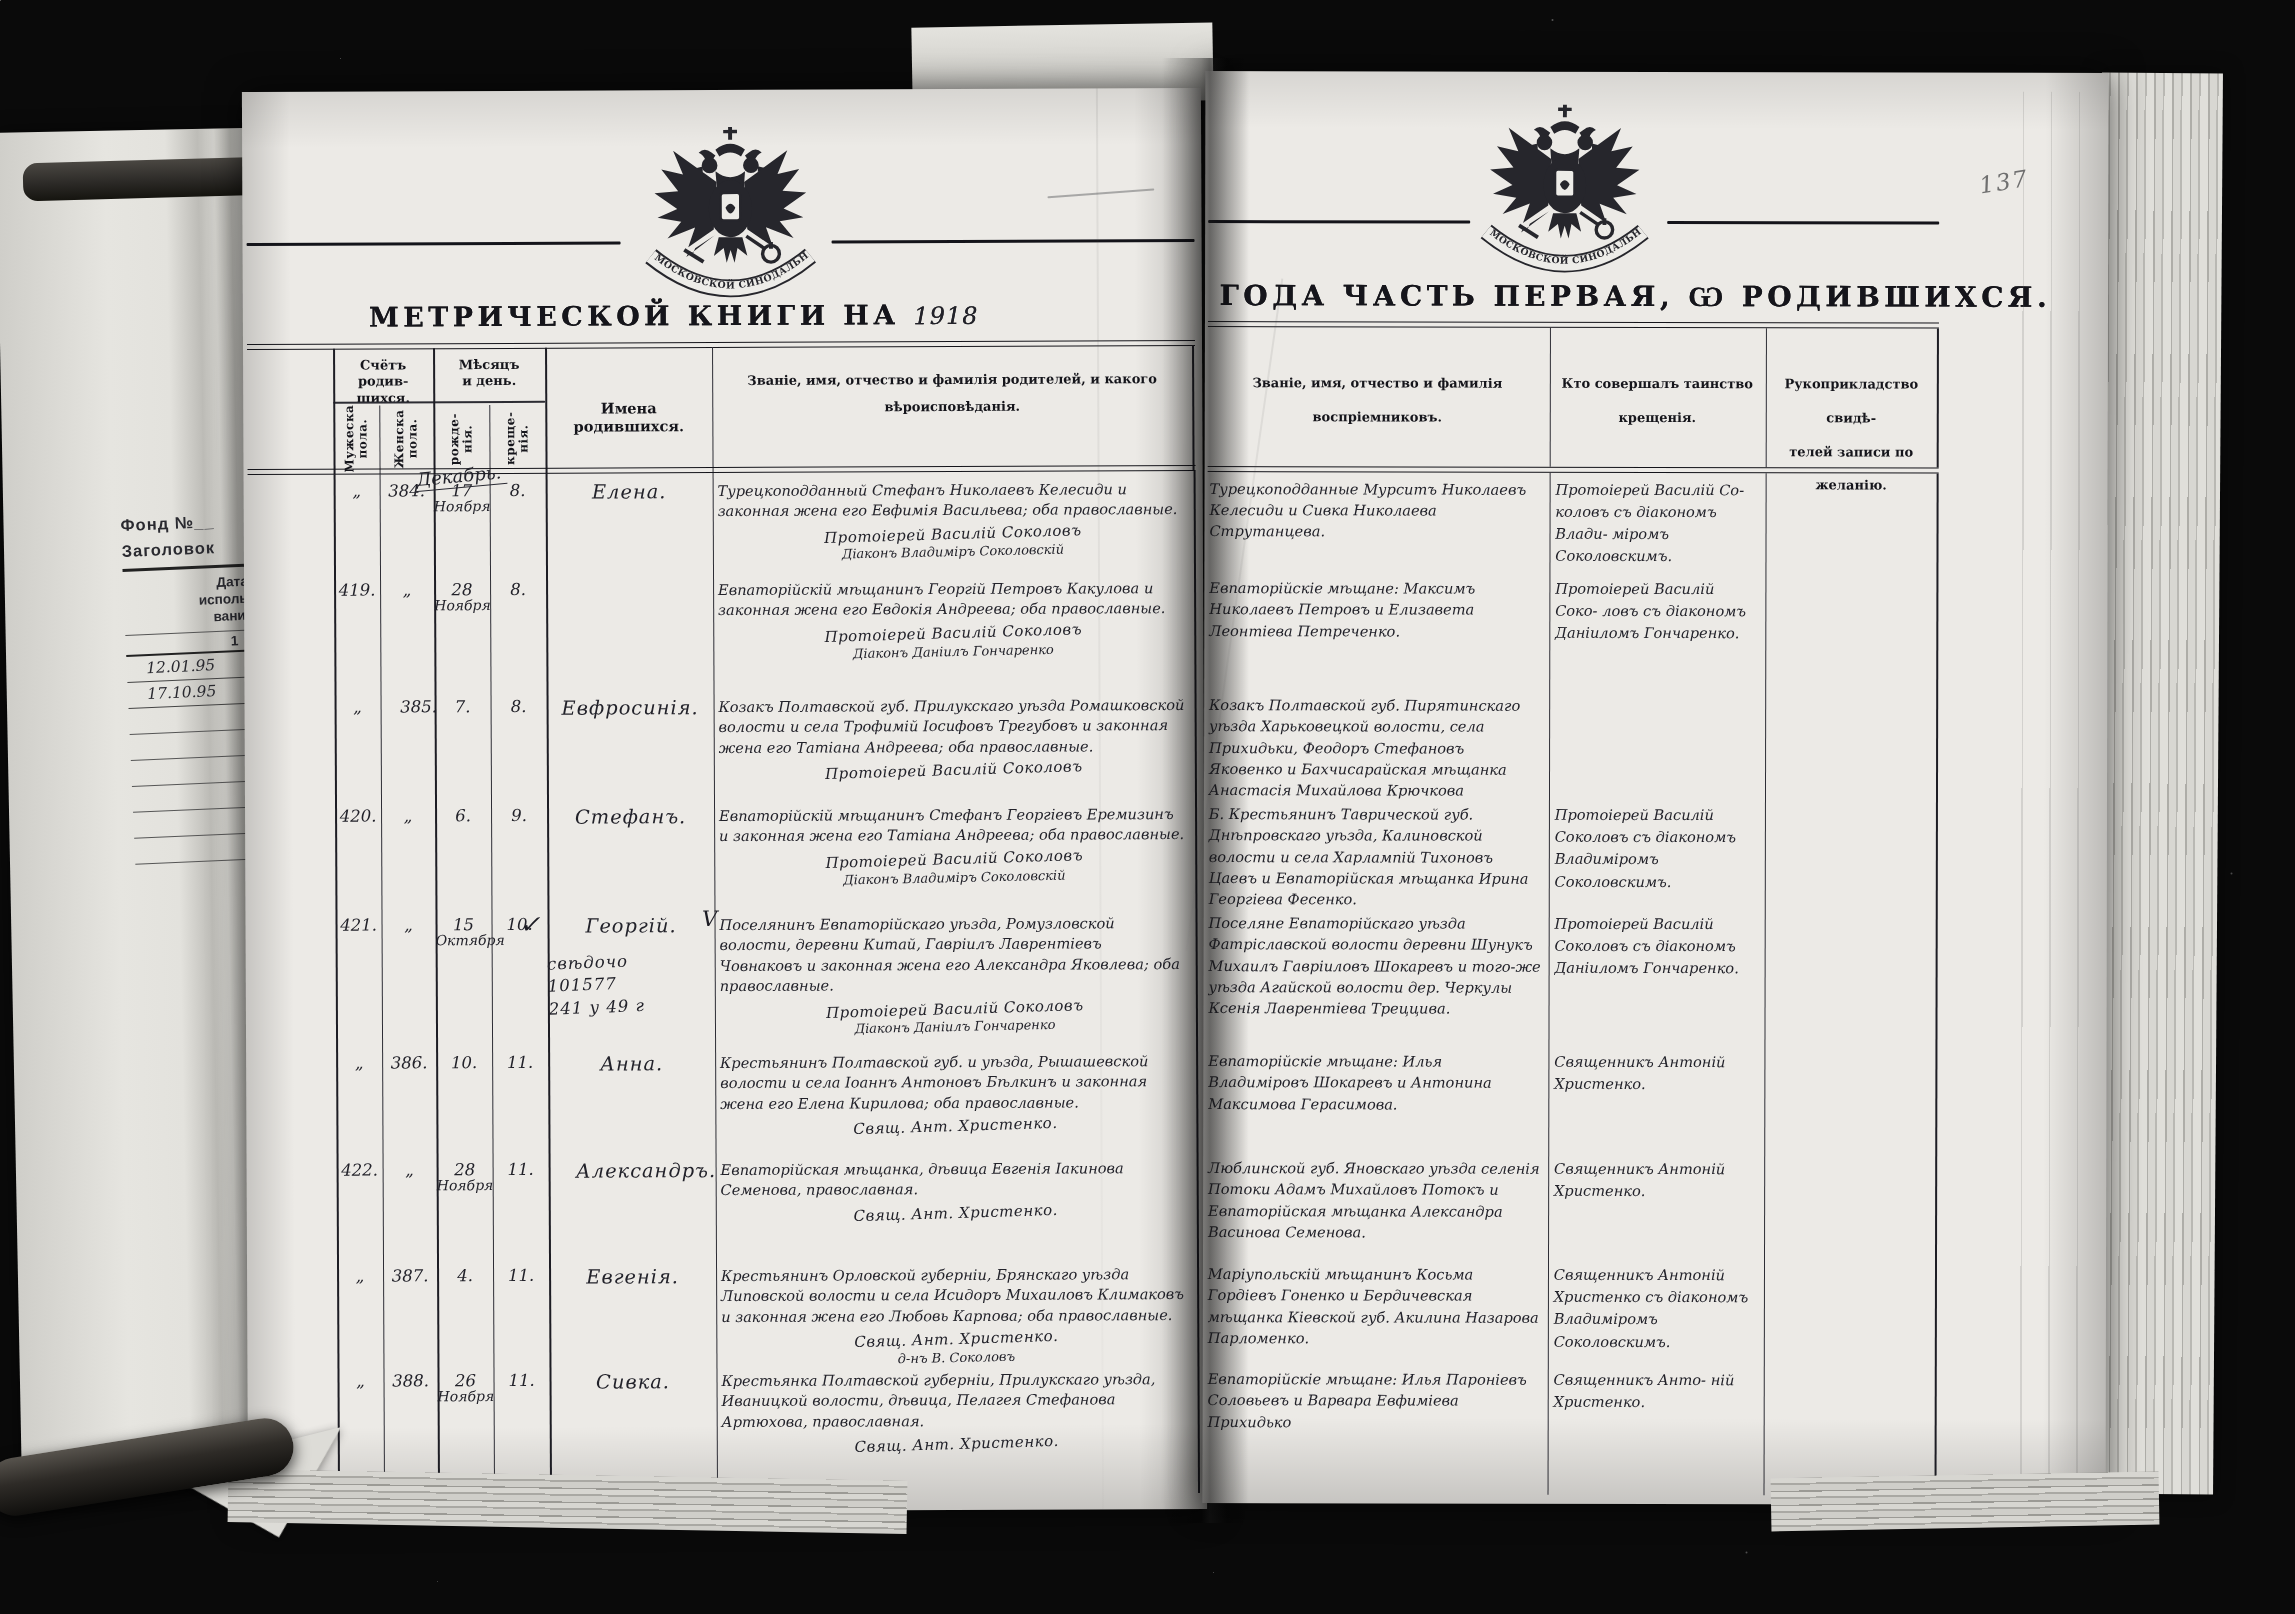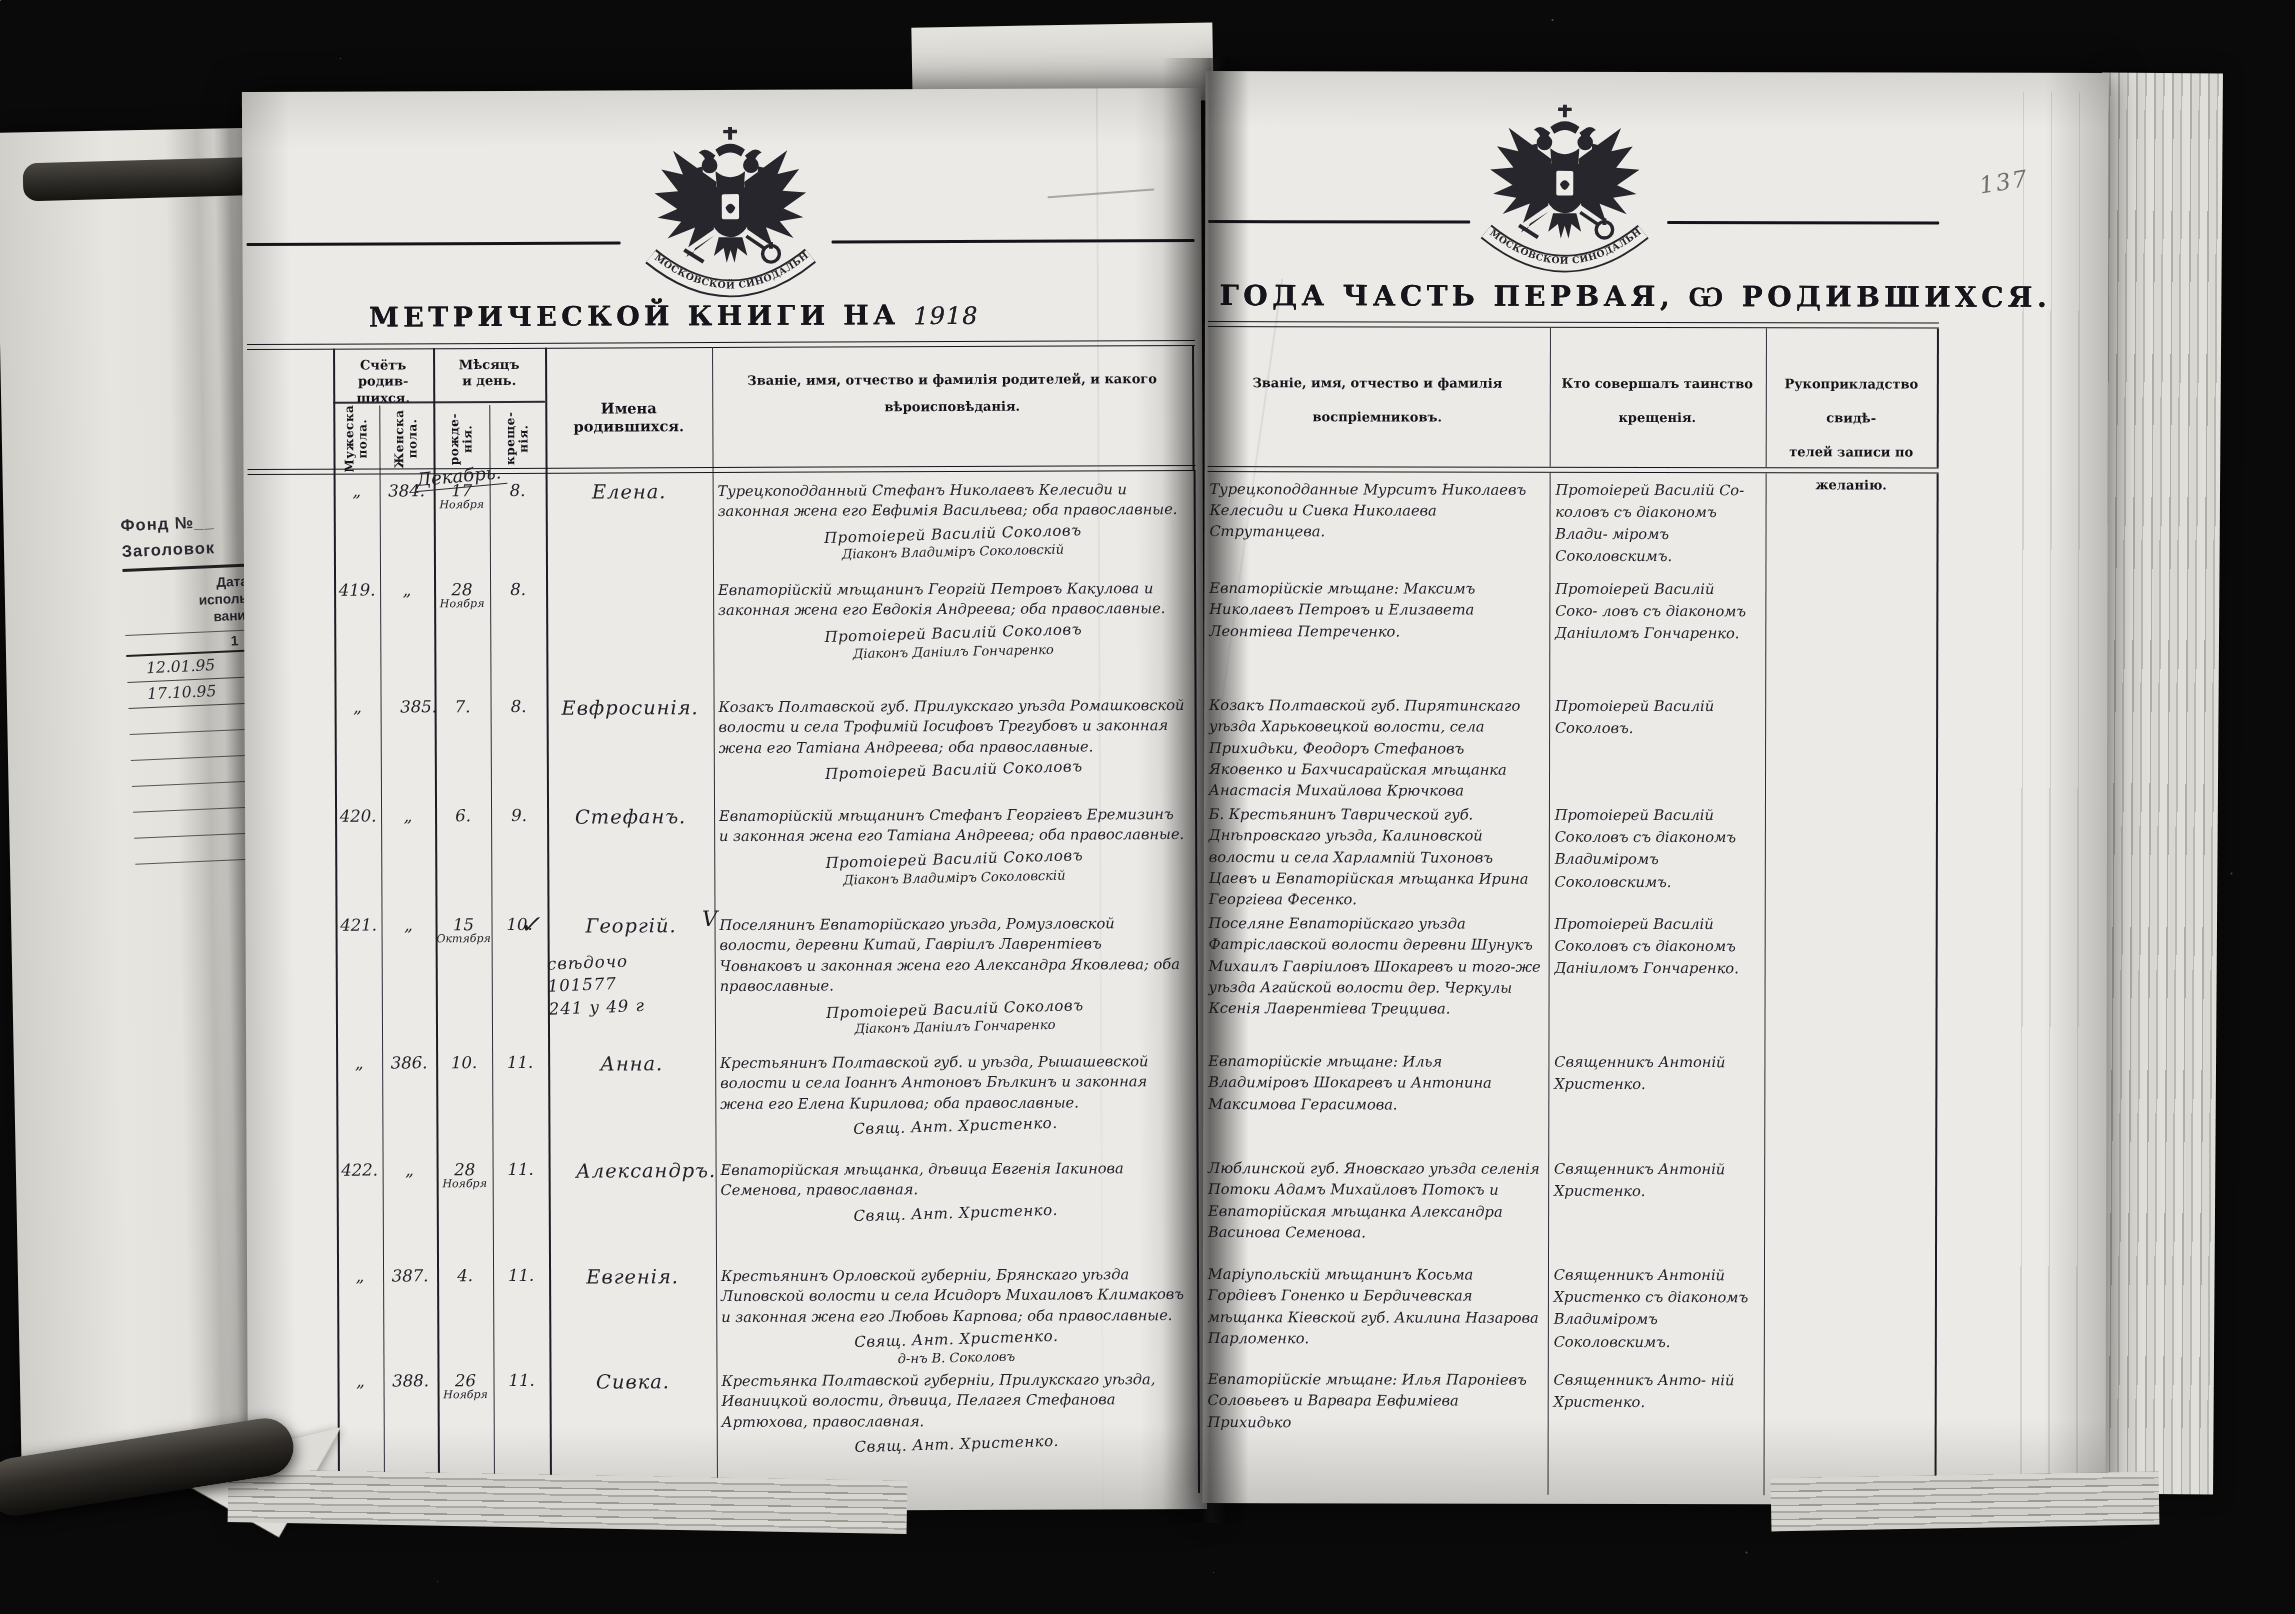--- a/index.html
+++ b/index.html
@@ -54,21 +54,21 @@
   .hw{font-family:"DejaVu Serif",serif;font-style:italic;color:#22222a;}
   .year-hw{font-size:24px;letter-spacing:1px;font-weight:normal;text-align:center;}
   .page137{position:absolute;font-size:23px;color:#6f6f6f;transform:rotate(-9deg);letter-spacing:1.9px;font-style:italic;}
   
   .hdr-label{position:absolute;text-align:center;font-size:13px;line-height:1.25;}
   .hdr-rot{position:absolute;writing-mode:vertical-rl;transform:rotate(180deg);text-align:center;font-size:12px;line-height:1.1;letter-spacing:0.5px;display:flex;align-items:center;justify-content:center;}
   
   .body{position:absolute;}
   .entry-cell{position:absolute;overflow:visible;}
   .num{font-size:16.5px;text-align:center;}
-  .born-month{display:block;font-size:11px;margin-top:-1.9px;}
+  .born-month{display:block;font-size:14px;margin-top:-1.9px;}
   .name-cell{font-size:19.4px;text-align:center;letter-spacing:1px;}
   .name-note{font-size:16.5px;line-height:1.35;white-space:pre-line;text-align:left;margin-top:12.6px;transform:rotate(-2deg);}
   .mark{position:absolute;left:-28px;top:-4.9px;font-size:25px;color:#1c1c24;}
   .mark2{position:absolute;right:-3.9px;top:-7.8px;font-size:21.3px;color:#1c1c24;}
   .partext{font-size:14.6px;line-height:1.4;padding:1px 7.8px 0 4.9px;text-align:left;}
   .sig{font-size:15px;text-align:center;margin-top:3.9px;transform:rotate(-1.5deg);letter-spacing:0.5px;}
   .sig2{font-size:13px;text-align:center;margin-top:1.9px;transform:rotate(-1deg);}
   .gptext{font-size:14.6px;line-height:1.46;padding:1px 6.8px 0 4.9px;}
   .prtext{font-size:14.6px;line-height:1.52;padding:1px 5.8px 0 5.8px;}
   .month-note{position:absolute;font-size:18px;transform:rotate(-5deg);border-bottom:1.5px solid #2a2a33;padding:0 4.9px 1px 2.9px;white-space:nowrap;}
@@ -327,23 +327,20 @@
         <div class="entry-cell" style="left:0px;top:104px;width:345px;height:112px;">
           <div class="hw gptext">Евпаторійскіе мѣщане: Максимъ Николаевъ Петровъ и Елизавета Леонтіева Петреченко.</div>
         </div>
         <div class="entry-cell" style="left:345px;top:104px;width:215px;height:112px;">
           <div class="hw prtext">Протоіерей Василій Соко- ловъ съ діакономъ Даніиломъ Гончаренко.</div>
         </div>
         <div class="entry-cell" style="left:561px;top:104px;width:171px;height:112px;"></div>
         <div class="entry-cell" style="left:0px;top:221px;width:345px;height:104px;">
           <div class="hw gptext">Козакъ Полтавской губ. Пирятинскаго уѣзда Харьковецкой волости, села Прихидьки, Феодоръ Стефановъ Яковенко и Бахчисарайская мѣщанка Анастасія Михайлова Крючкова</div>
         </div>
-        <div class="entry-cell" style="left:345px;top:221px;width:215px;height:104px;">
-          <div class="hw prtext">Протоіерей Василій Соколовъ.</div>
-        </div>
         <div class="entry-cell" style="left:561px;top:221px;width:171px;height:104px;"></div>
         <div class="entry-cell" style="left:0px;top:330px;width:345px;height:104px;">
           <div class="hw gptext">Б. Крестьянинъ Таврической губ. Днѣпровскаго уѣзда, Калиновской волости и села Харлампій Тихоновъ Цаевъ и Евпаторійская мѣщанка Ирина Георгіева Фесенко.</div>
         </div>
         <div class="entry-cell" style="left:345px;top:330px;width:215px;height:104px;">
           <div class="hw prtext">Протоіерей Василій Соколовъ съ діакономъ Владиміромъ Соколовскимъ.</div>
         </div>
         <div class="entry-cell" style="left:561px;top:330px;width:171px;height:104px;"></div>
         <div class="entry-cell" style="left:0px;top:439px;width:345px;height:133px;">
           <div class="hw gptext">Поселяне Евпаторійскаго уѣзда Фатріславской волости деревни Шунукъ Михаилъ Гавріиловъ Шокаревъ и того-же уѣзда Агайской волости дер. Черкулы Ксенія Лаврентіева Треццива.</div>

